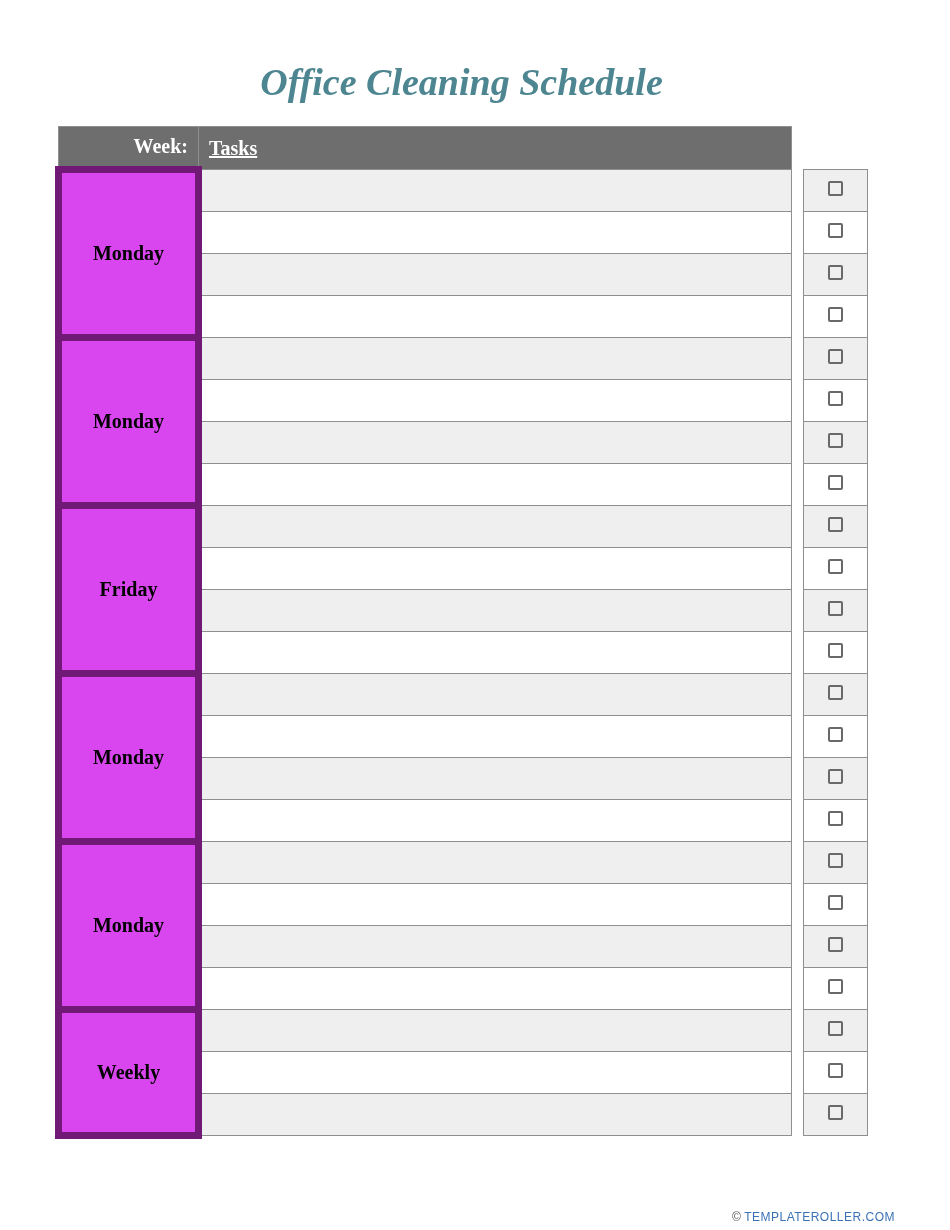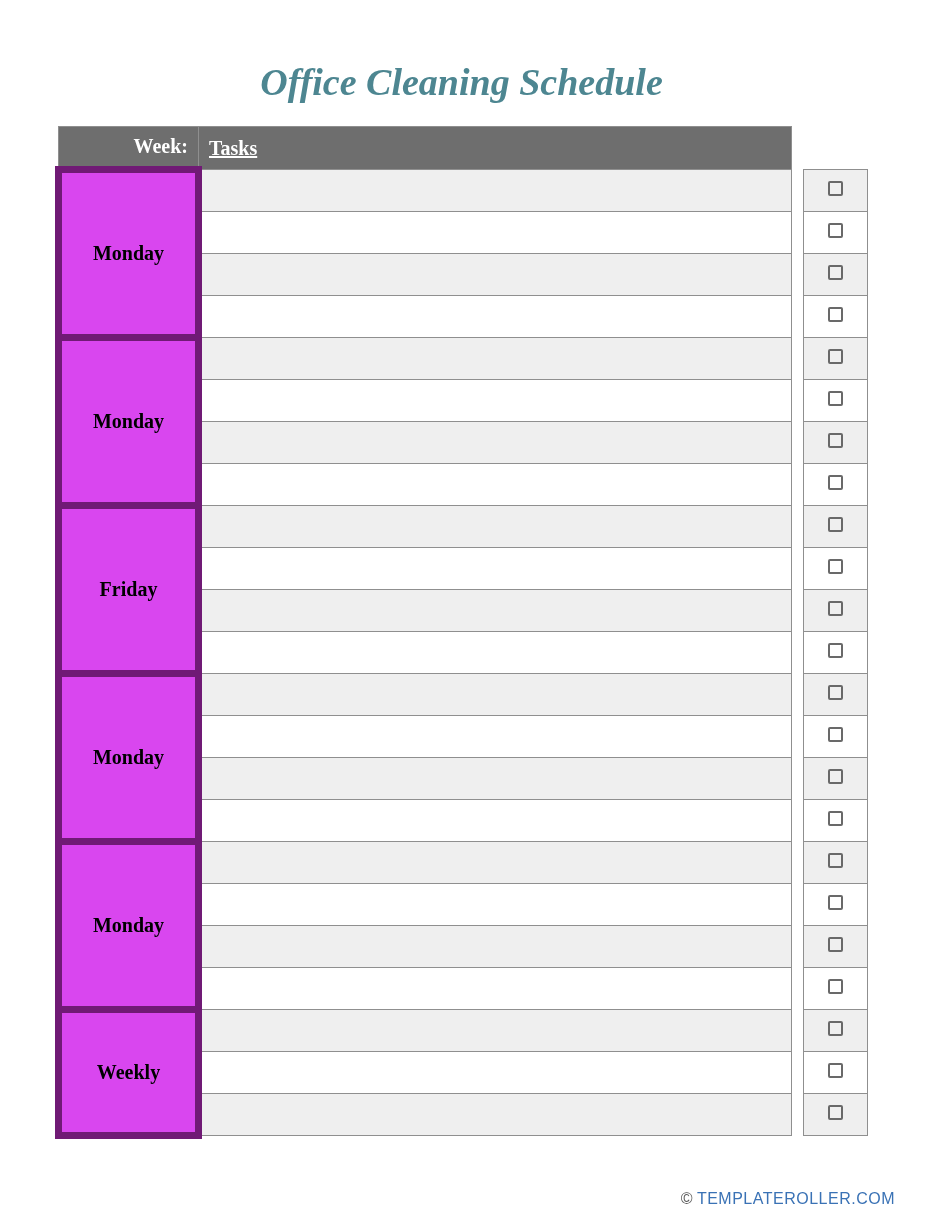--- a/index.html
+++ b/index.html
@@ -81,24 +81,24 @@
     display: inline-block;
     width: 15px;
     height: 15px;
     border: 2px solid #696969;
     border-radius: 2px;
     background: transparent;
   }
 
   .footer {
     position: absolute;
-    bottom: 22px;
+    bottom: 6px;
     right: 55px;
     font-family: Arial, Helvetica, sans-serif;
-    font-size: 16px;
+    font-size: 12px;
   }
   .footer .copy { color: #5a5a5a; }
   .footer .link { color: #3a72b5; text-decoration: none; letter-spacing: 0.5px; }
 </style>
 </head>
 <body>
 
 <div class="page">
   <h1 class="title">Office Cleaning Schedule</h1>
 

